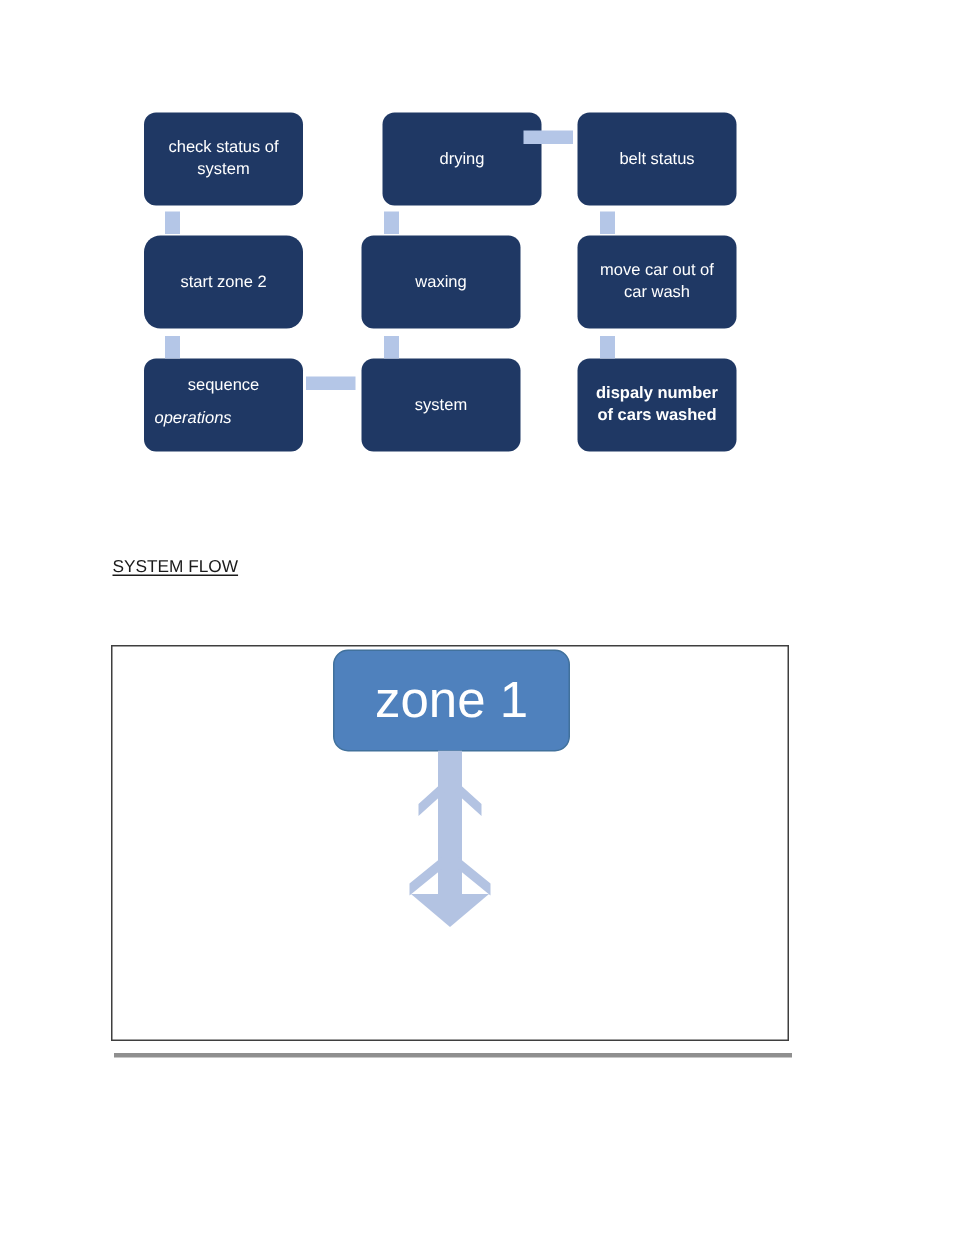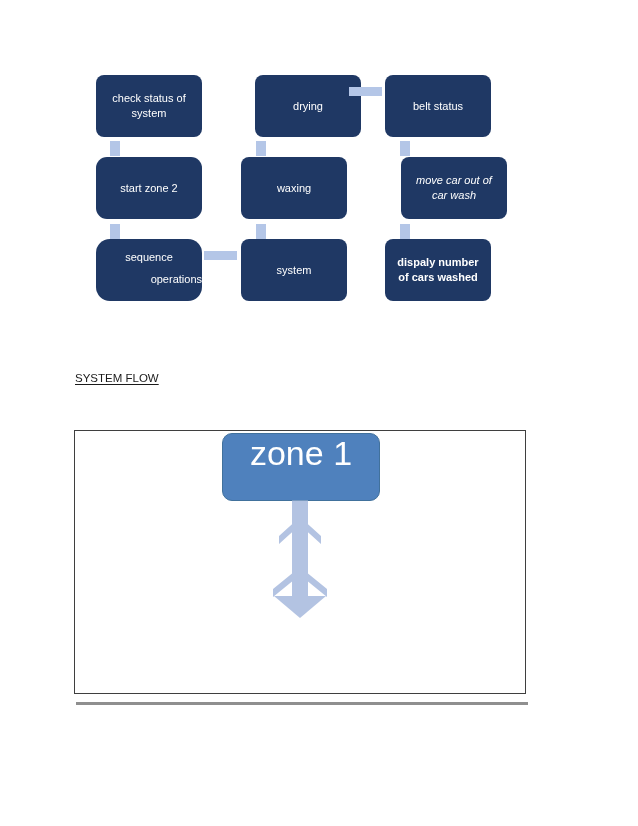--- a/index.html
+++ b/index.html
@@ -28,24 +28,23 @@
     align-items: center;
     justify-content: center;
     text-align: center;
     padding: 0 10px;
     box-sizing: border-box;
   }
   .fc-box.seq {
     display: block;
     text-align: center;
     padding: 11px 0 0 0;
-    border-radius: 14px;
   }
   .fc-box.seq .l1 { display: block; text-align: center; }
-  .fc-box.seq .l2 { display: block; text-align: right; padding-left: 7px; margin-top: 7px; }
+  .fc-box.seq .l2 { display: block; text-align: left; padding-left: 7px; margin-top: 7px; font-style: italic; }
 
   .vconn {
     position: absolute;
     width: 10px; height: 15px;
     background: var(--connector, #b4c6e7);
   }
   .hconn {
     position: absolute;
     width: 33px; height: 9px;
     background: var(--connector, #b4c6e7);
@@ -75,21 +74,21 @@
   .zone-box {
     position: absolute;
     width: 158px;
     background: var(--zone-box, #4f81bd);
     border: 1.5px solid var(--zone-border, #41719c);
     border-radius: 10px;
     box-sizing: border-box;
     color: var(--zone-text, #ffffff);
     font-size: 34px;
     display: flex;
-    align-items: flex-start;
+    align-items: center;
     justify-content: center;
   }
   .zone1 { left: 222px; top: 433px; height: 68px; }
   .zone2 { left: 222px; top: 617px; height: 72px; }
 
   .down-arrow-svg {
     position: absolute;
     left: 268px; top: 500px;
     width: 64px; height: 120px;
   }
@@ -118,21 +117,21 @@
     <div class="fc-box" style="left:385px; top:75px;">
       <span>belt status</span>
     </div>
 
     <div class="fc-box" style="left:96px;  top:157px;border-radius:11px;">
       <span>start zone 2</span>
     </div>
     <div class="fc-box" style="left:241px; top:157px;">
       <span>waxing</span>
     </div>
-    <div class="fc-box" style="left:401px; top:157px;font-style:italic;">
+    <div class="fc-box" style="left:385px; top:157px;">
       <span>move car out of car wash</span>
     </div>
 
     <div class="fc-box seq" style="left:96px; top:239px;">
       <span class="l1">sequence</span>
       <span class="l2">operations</span>
     </div>
     <div class="fc-box" style="left:241px; top:239px;">
       <span>system</span>
     </div>

